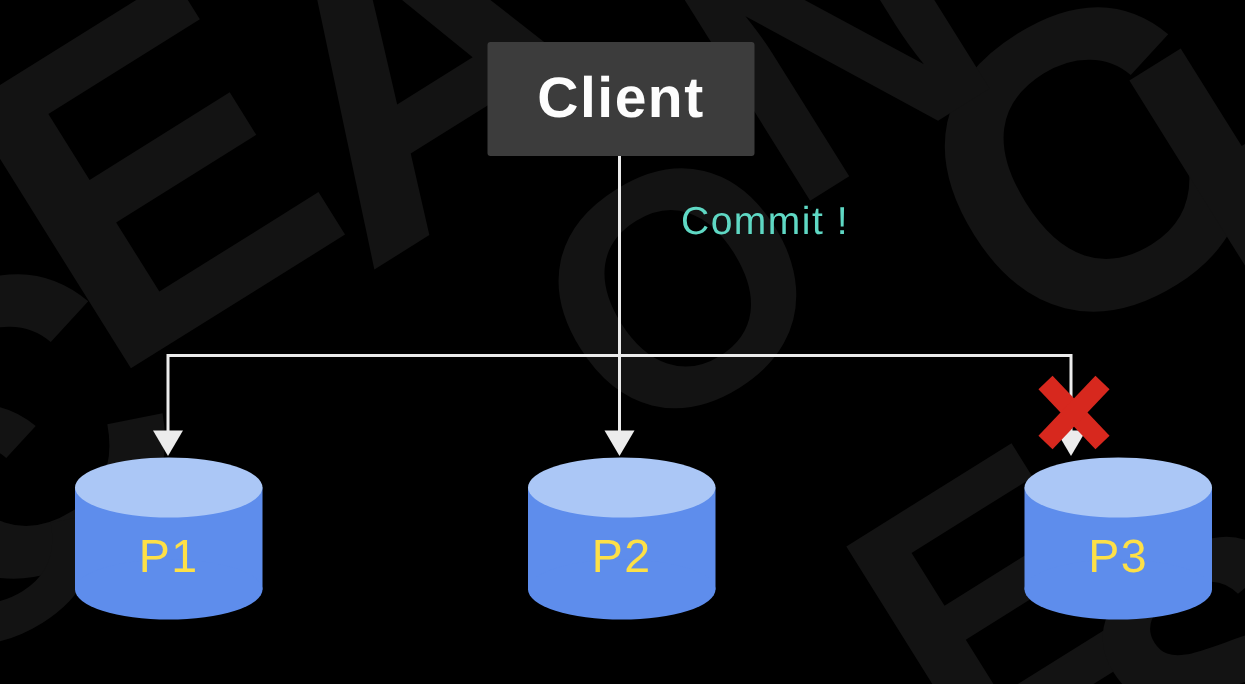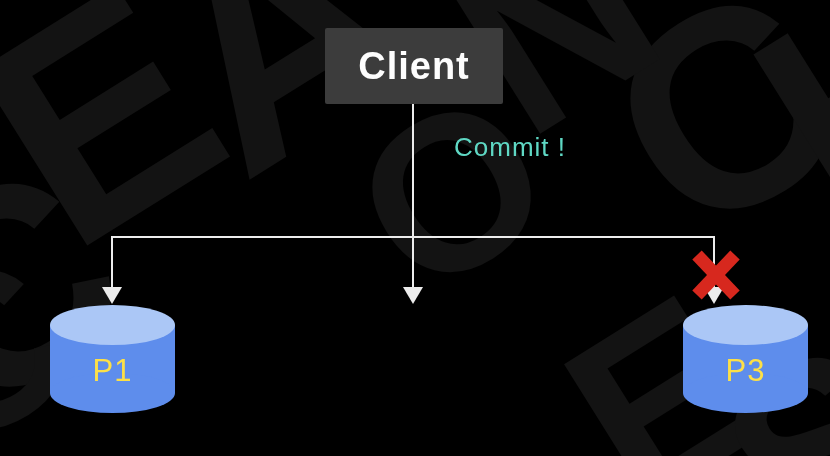--- a/index.html
+++ b/index.html
@@ -80,20 +80,26 @@
 
   <div class="commit-label">Commit !</div>
 
   <div class="node node-p1">
     <div class="cyl-body"></div>
     <div class="cyl-bottom"></div>
     <div class="cyl-top"></div>
     <div class="node-label">P1</div>
   </div>
 
+  <div class="node node-p2">
+    <div class="cyl-body"></div>
+    <div class="cyl-bottom"></div>
+    <div class="cyl-top"></div>
+    <div class="node-label">P2</div>
+  </div>
 
   <div class="node node-p3">
     <div class="cyl-body"></div>
     <div class="cyl-bottom"></div>
     <div class="cyl-top"></div>
     <div class="node-label">P3</div>
   </div>
 
   <svg class="x-icon" width="54" height="52" viewBox="0 0 54 52">
     <path d="M8 6 L46 46"></path>

